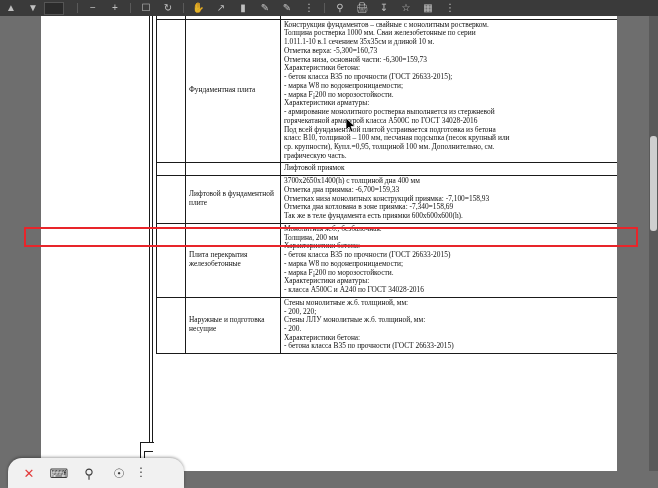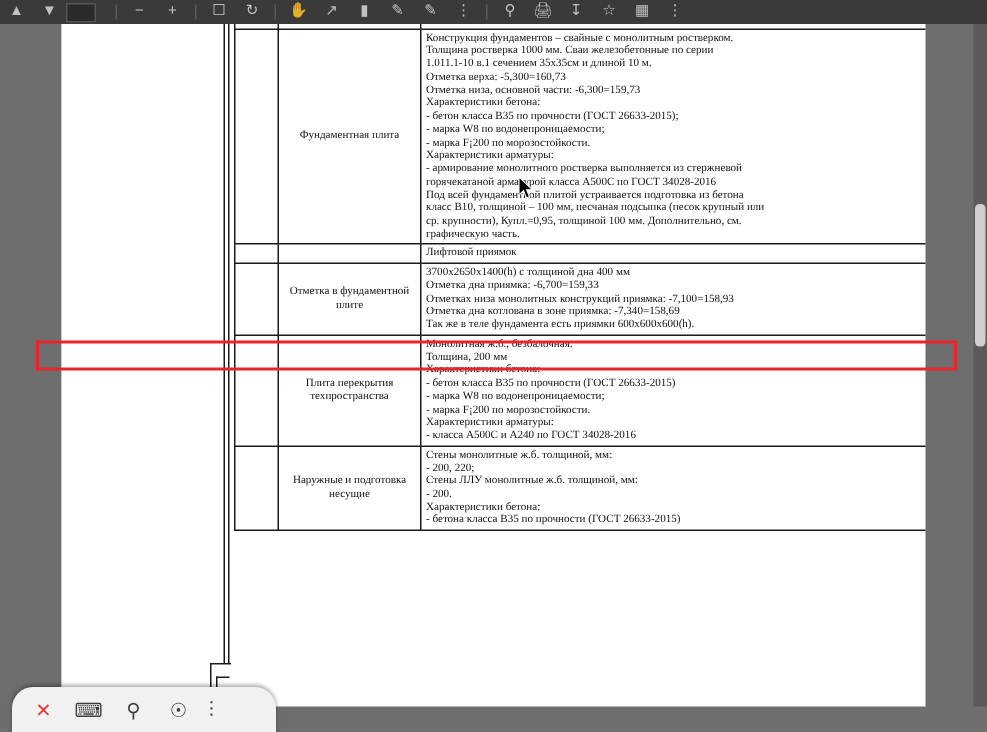--- a/index.html
+++ b/index.html
@@ -104,21 +104,21 @@
     vertical-align: middle;
     padding: 1px 3px 2px 3px;
     line-height: 1.18;
   }
   td.c-num {
     width: 22px;
     text-align: center;
   }
   td.c-name {
     width: 88px;
-    text-align: center;
+    text-align: left;
     vertical-align: middle;
   }
   td.c-desc {
     width: 404px;
     text-align: left;
     vertical-align: top;
   }
   .line { display: block; }
   .just { text-align: justify; }
 
@@ -351,35 +351,35 @@
           <span class="line"></span>
         </td>
         <td class="c-desc">
           <span class="line">Лифтовой приямок</span>
         </td>
       </tr>
 
       <tr>
         <td class="c-num"></td>
         <td class="c-name">
-          <span class="line">Отметка в фундаментной плите</span>
+          <span class="line">Лифтовой в фундаментной плите</span>
         </td>
         <td class="c-desc">
           <span class="line">3700х2650х1400(h) с толщиной дна 400 мм</span>
           <span class="line">Отметка дна приямка: -6,700=159,33</span>
           <span class="line">Отметках низа монолитных конструкций приямка: -7,100=158,93</span>
           <span class="line">Отметка дна котлована в зоне приямка: -7,340=158,69</span>
           <span class="line">Так же в теле фундамента есть приямки 600х600х600(h).</span>
         </td>
       </tr>
 
       <tr>
         <td class="c-num"></td>
         <td class="c-name">
-          <span class="line">Плита перекрытия техпространства</span>
+          <span class="line">Плита перекрытия железобетонные</span>
         </td>
         <td class="c-desc">
           <span class="line">Монолитная ж.б., безбалочная.</span>
           <span class="line">Толщина, 200 мм</span>
           <span class="line">Характеристики бетона:</span>
           <span class="line">- бетон класса В35 по прочности (ГОСТ 26633-2015)</span>
           <span class="line">- марка W8 по водонепроницаемости;</span>
           <span class="line">- марка F¡200 по морозостойкости.</span>
           <span class="line">Характеристики арматуры:</span>
           <span class="line">- класса А500С и А240 по ГОСТ 34028-2016</span>

